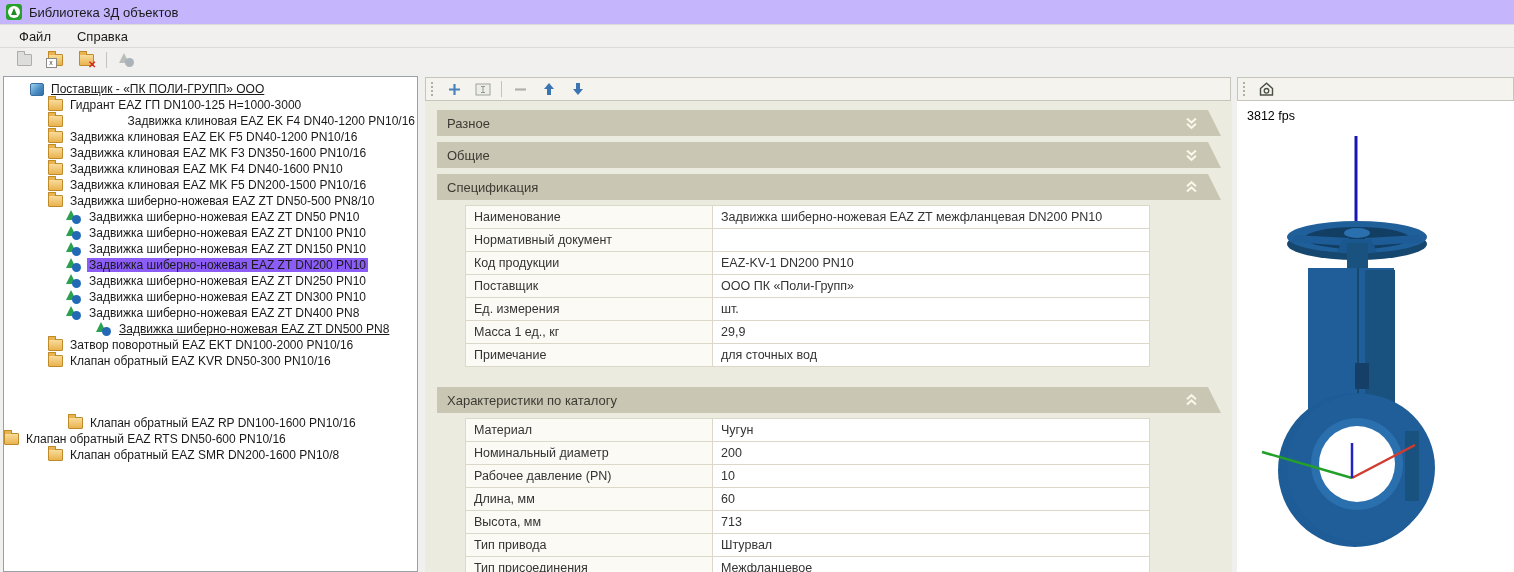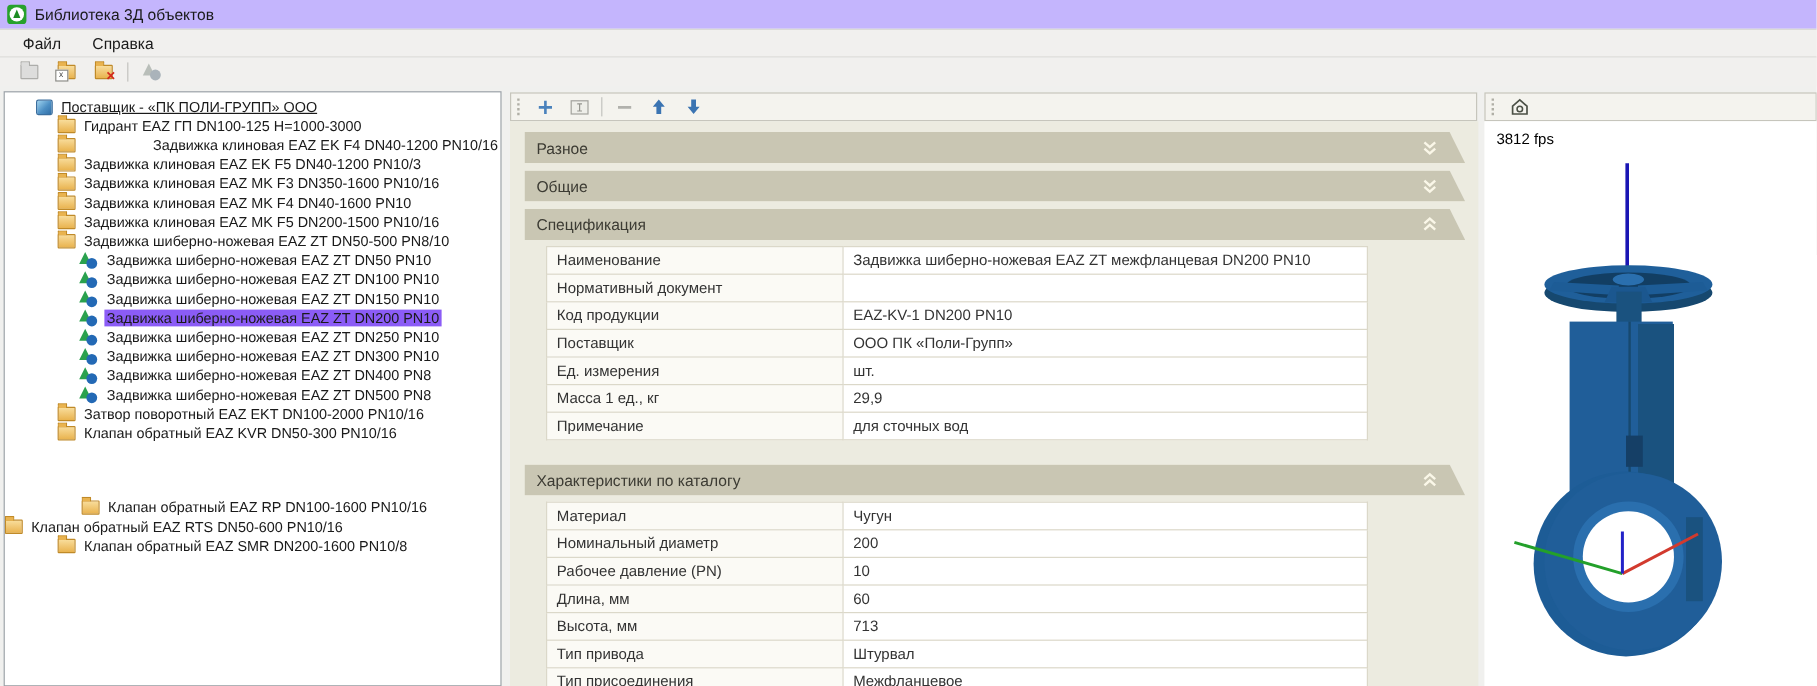--- a/index.html
+++ b/index.html
@@ -63,21 +63,21 @@
   .tb-btn.disabled { opacity:.9; }
 
   .props-bg { position:absolute; left:425px; top:101px; width:807px; bottom:0; background:#ecebe0; }
   .panels { position:absolute; left:12px; top:9px; width:784px; }
   .panel-header { height:26px; background:#c9c6b3; margin-bottom:5px;
           clip-path:polygon(0 0, calc(100% - 13px) 0, 100% 100%, 0 100%);
           display:flex; align-items:center; justify-content:space-between;
           padding:0 22px 0 10px; box-sizing:border-box; font-size:13px; color:#3c3b33; }
   .panel-header.collapsed { margin-bottom:6px; }
   .ph-chev { display:flex; align-items:center; }
-  .prop-table { margin:0 0 20px 18px; border-collapse:collapse; width:685px; table-layout:fixed;
+  .prop-table { margin:0 0 20px 28px; border-collapse:collapse; width:685px; table-layout:fixed;
           font-size:12.5px; color:#333; background:#fff; }
   .prop-table td { border:1px solid #dbd8c9; height:22px; padding:0 8px; overflow:hidden; white-space:nowrap; }
   .prop-table td.k { width:230px; background:#fbfaf5; }
   .prop-table td.v { background:#fff; }
 
   
   .viewport { position:absolute; left:1237px; top:101px; right:0; bottom:0; background:#fff; }
   .fps { position:absolute; left:10px; top:8px; font-size:12.5px; color:#000; }
   .model { position:absolute; left:0; top:30px; }
 </style>
@@ -124,21 +124,21 @@
       <div class="tree-item" style="padding-left: 44px;">
         <span class="ic-folder"></span>
         <span class="ti-label">Гидрант EAZ ГП DN100-125 H=1000-3000</span>
       </div>
       <div class="tree-item" style="padding-left: 44px; justify-content: space-between;">
         <span class="ic-folder"></span>
         <span class="ti-label">Задвижка клиновая EAZ EK F4 DN40-1200 PN10/16</span>
       </div>
       <div class="tree-item" style="padding-left: 44px;">
         <span class="ic-folder"></span>
-        <span class="ti-label">Задвижка клиновая EAZ EK F5 DN40-1200 PN10/3</span>
+        <span class="ti-label">Задвижка клиновая EAZ EK F5 DN40-1200 PN10/16</span>
       </div>
       <div class="tree-item" style="padding-left: 44px;">
         <span class="ic-folder"></span>
         <span class="ti-label">Задвижка клиновая EAZ MK F3 DN350-1600 PN10/16</span>
       </div>
       <div class="tree-item" style="padding-left: 44px;">
         <span class="ic-folder"></span>
         <span class="ti-label">Задвижка клиновая EAZ MK F4 DN40-1600 PN10</span>
       </div>
       <div class="tree-item" style="padding-left: 44px;">
@@ -170,21 +170,21 @@
         <span class="ti-label">Задвижка шиберно-ножевая EAZ ZT DN250 PN10</span>
       </div>
       <div class="tree-item" style="padding-left: 62px;">
         <span class="ic-valve"></span>
         <span class="ti-label">Задвижка шиберно-ножевая EAZ ZT DN300 PN10</span>
       </div>
       <div class="tree-item" style="padding-left: 62px;">
         <span class="ic-valve"></span>
         <span class="ti-label">Задвижка шиберно-ножевая EAZ ZT DN400 PN8</span>
       </div>
-      <div class="tree-item" style="padding-left: 62px;">
+      <div class="tree-item" style="padding-left: 92px; text-decoration: underline;">
         <span class="ic-valve"></span>
         <span class="ti-label">Задвижка шиберно-ножевая EAZ ZT DN500 PN8</span>
       </div>
       <div class="tree-item" style="padding-left: 44px;">
         <span class="ic-folder"></span>
         <span class="ti-label">Затвор поворотный EAZ EKT DN100-2000 PN10/16</span>
       </div>
       <div class="tree-item" style="padding-left: 44px;">
         <span class="ic-folder"></span>
         <span class="ti-label">Клапан обратный EAZ KVR DN50-300 PN10/16</span>

